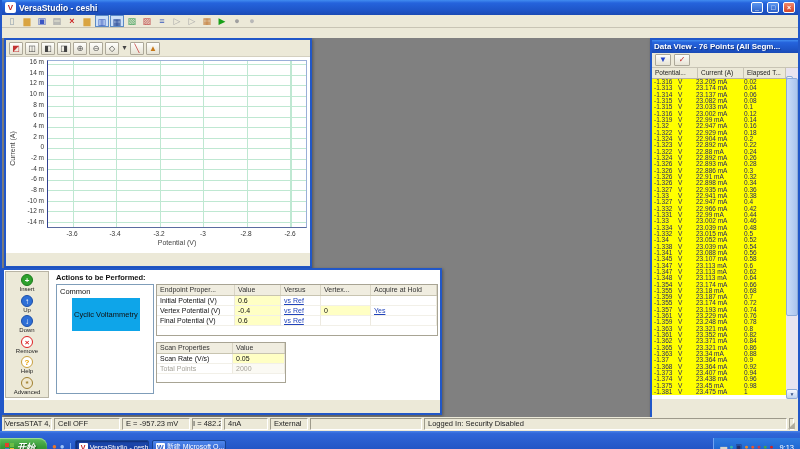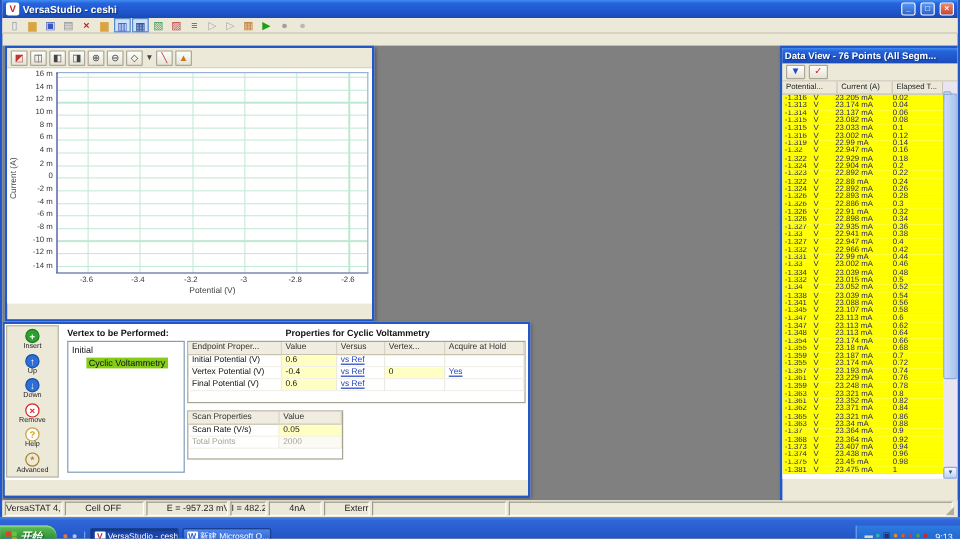--- a/index.html
+++ b/index.html
@@ -125,21 +125,21 @@
   .sb .ic { width:12px; height:12px; border-radius:50%; font-size:8px; line-height:11px; text-align:center; font-weight:bold; }
   .sb:nth-of-type(1) .ic { background:#2DA12D; color:#fff; border:1px solid #1C7A1C; }
   .sb:nth-of-type(2) .ic { background:#2E6FD6; color:#fff; border:1px solid #1C4FA8; }
   .sb:nth-of-type(3) .ic { background:#2E6FD6; color:#fff; border:1px solid #1C4FA8; }
   .sb:nth-of-type(4) .ic { background:#fff; color:#D22; border:1px solid #D22; }
   .sb:nth-of-type(5) .ic { background:#fff; color:#E8A000; border:1px solid #C8A040; }
   .sb:nth-of-type(6) .ic { background:#F0E8D0; color:#A08030; border:1px solid #A08030; }
   .act-label { position:absolute; left:52px; top:3px; font-weight:bold; font-size:7.5px; color:#111; }
   .listbox { position:absolute; left:52px; top:14px; width:98px; height:110px; background:#fff;
     border:1px solid #7F9DB9; font-size:7.5px; color:#111; padding:2px 3px; }
-  .tree-child { margin-left:12px; margin-top:2px; display:inline-block; background:#84cc16; padding:0 2px; }
+  .tree-child { margin-left:12px; margin-top:2px; display:inline-block; background:#0ea5e9; padding:12px 2px; }
   .prop-header { position:absolute; left:152px; top:3px; width:284px; text-align:center; font-weight:bold; font-size:7.5px; color:#111; }
   .ep-table { position:absolute; left:152px; top:14px; width:282px; border:1px solid #A8A494; background:#fff; font-size:7px; color:#111; }
   .ep-h { display:flex; background:#F0EDE0; border-bottom:1px solid #C8C4B0; height:11px; line-height:10px; color:#333; }
   .ep-h span { padding-left:3px; border-right:1px solid #D8D4C4; overflow:hidden; white-space:nowrap; }
   .ep-h span:nth-of-type(1){width:78px;} .ep-h span:nth-of-type(2){width:46px;}
   .ep-h span:nth-of-type(3){width:40px;} .ep-h span:nth-of-type(4){width:50px;} .ep-h span:nth-of-type(5){flex:1;}
   .ep-r { display:flex; height:10px; line-height:9px; }
   .ep-r span { padding-left:3px; border-right:1px solid #EDEAE0; border-bottom:1px solid #F2F0E8; overflow:hidden; white-space:nowrap; }
   .ep-r .cl1{width:78px;} .ep-r .cl2{width:46px;background:#FFFFC4;} .ep-r .cl3{width:40px;color:#2244BB;text-decoration:underline;}
   .ep-r .cl4{width:50px;} .ep-r .cl4:not(:empty){background:#FFFFC4;}
@@ -153,21 +153,21 @@
   .scan-r span { padding-left:3px; border-right:1px solid #EDEAE0; border-bottom:1px solid #F2F0E8; overflow:hidden; }
   .scan-r .sl1{width:76px;} .scan-r .sl2{flex:1;background:#FFFFC4;}
   .scan-r:nth-of-type(2) .sl1 { color:#A6A39A; }
   .scan-r:nth-of-type(2) .sl2 { color:#A6A39A; background:#FBFAF4; }
   .scan-empty { height:8px; }
 
   
   .statusbar { position:absolute; left:0; bottom:0; width:100%; height:14px; background:#ECE9D8;
     display:flex; align-items:stretch; padding:1px 2px; font-size:7.5px; color:#222; }
   .status-seg { border:1px solid; border-color:#9D9A8B #FFFFFF #FFFFFF #9D9A8B; margin-right:2px;
-    padding-left:16px; line-height:10px; white-space:nowrap; overflow:hidden; }
+    padding-left:3px; line-height:10px; white-space:nowrap; overflow:hidden; }
   .status-seg:nth-of-type(1){width:102px;}
   .status-seg:nth-of-type(2){width:48px;text-align:center;padding-left:0;}
   .status-seg:nth-of-type(3){width:66px;}
   .status-seg:nth-of-type(4){width:68px;}
   .status-seg:nth-of-type(5){width:30px;text-align:center;padding-left:0;}
   .status-seg:nth-of-type(6){width:44px;}
   .status-seg:nth-of-type(7){width:38px;}
   .status-seg:nth-of-type(8){width:112px;}
   .status-seg:nth-of-type(9){flex:1;}
   .grip { position:absolute; right:3px; bottom:1px; font-size:9px; color:#B0AC9C; line-height:10px; }
@@ -319,26 +319,25 @@
               <span class="sb">
                 <span class="ic">?</span>
                 <span class="lb">Help</span>
               </span>
 
               <span class="sb">
                 <span class="ic">*</span>
                 <span class="lb">Advanced</span>
               </span>
             </div>
-          <div class="act-label">Vertex to be Performed:</div>
+          <div class="act-label">Actions to be Performed:</div>
           <div class="listbox">
-            <div class="tree-root">Initial</div>
+            <div class="tree-root">Common</div>
             <div class="tree-child">Cyclic Voltammetry</div>
           </div>
-          <div class="prop-header">Properties for Cyclic Voltammetry</div>
 
           <div class="ep-table">
             <div class="ep-h">
 
             <span>Endpoint Proper...</span>
                 <span>Value</span>
                 <span>Versus</span>
                 <span>Vertex...</span>
                 <span>Acquire at Hold</span>
               </div>
@@ -779,20 +778,21 @@
     <div class="statusbar">
 
       <span class="grip">◢</span>
     <span class="status-seg">VersaSTAT 4, SN: 14328080</span>
         <span class="status-seg">Cell OFF</span>
         <span class="status-seg">E = -957.23 mV</span>
         <span class="status-seg">I = 482.296 pA</span>
         <span class="status-seg">4nA</span>
         <span class="status-seg">External</span>
         <span class="status-seg"></span>
+        <span class="status-seg">Logged In: Security Disabled</span>
         <span class="status-seg"></span>
       </div>
   </div>
 
   <div class="taskbar">
     <div class="start-btn">
       <span class="flag">
           <i></i>
           <i></i>
           <i></i>

